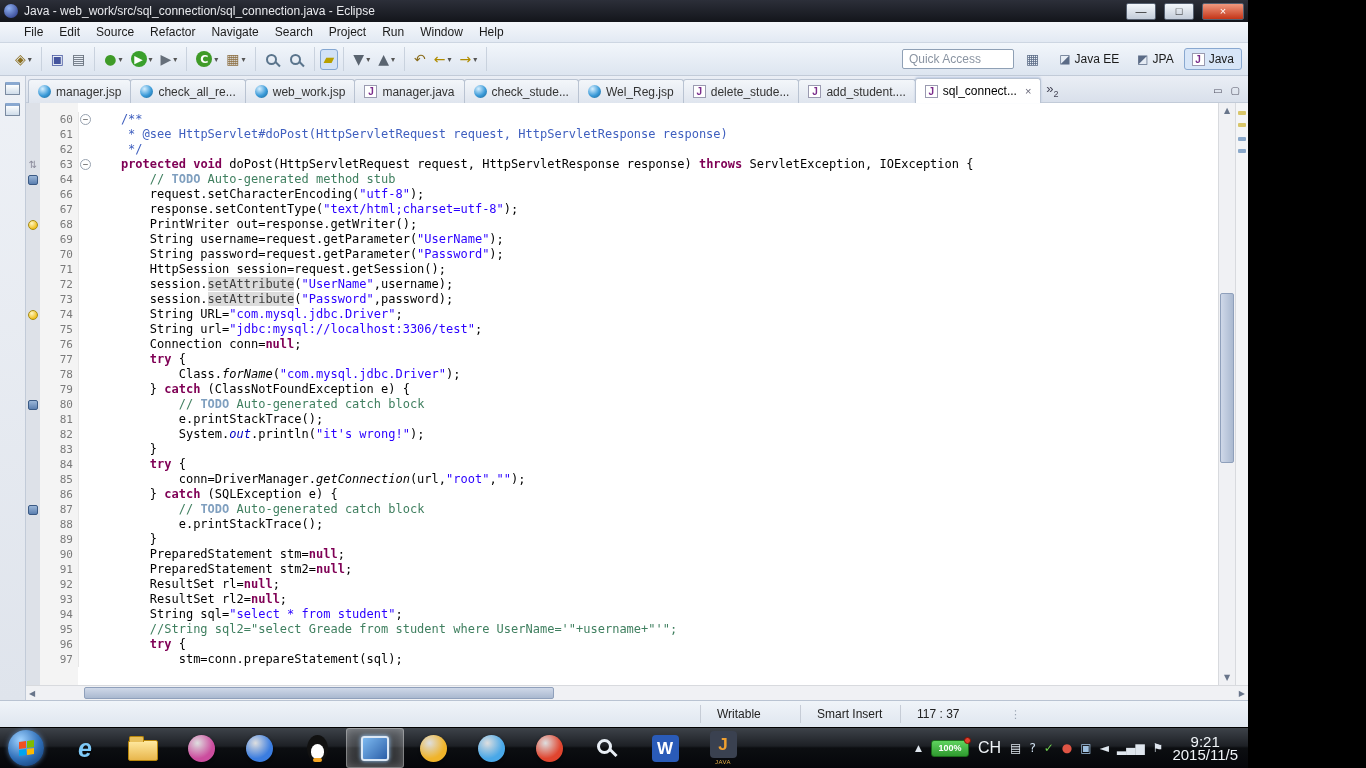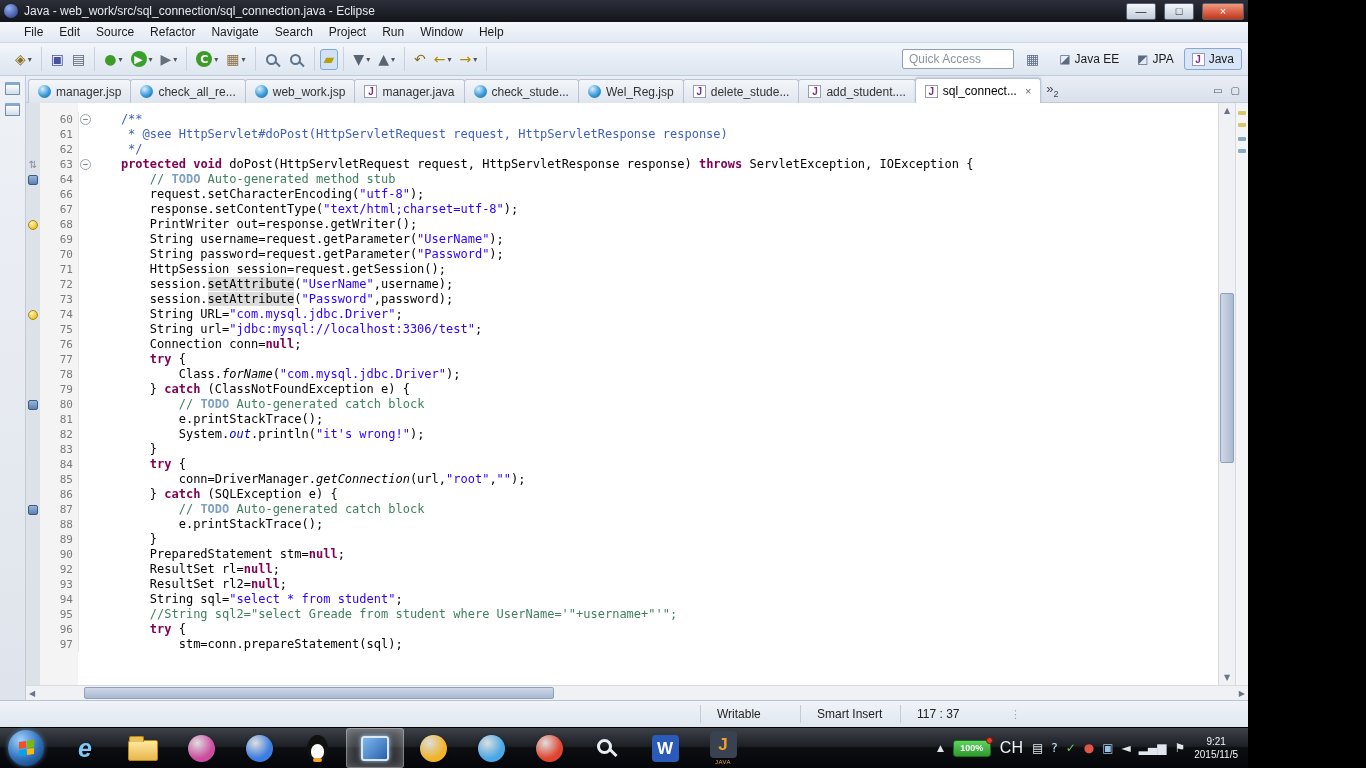--- a/index.html
+++ b/index.html
@@ -67,21 +67,21 @@
 .mk-task{background:linear-gradient(#9ab6d8,#5b7fb0);border:1px solid #3a5a85;border-radius:2px}
 .mk-nav{color:#889;font-size:10px;line-height:10px;width:auto;height:auto;font-family:"DejaVu Sans",sans-serif}
 .tk-kw{color:#7f0055;font-weight:bold}
 .tk-str{color:#2a00ff}
 .tk-com{color:#3f7f5f}
 .tk-jdoc{color:#3f5fbf}
 .tk-jtag{color:#3f5fbf;font-weight:normal}
 .tk-todo{color:#7f9fbf;font-weight:bold}
 .tk-it{font-style:italic;color:#000}
 .tk-sf{color:#0000c0;font-style:italic}
-.tk-occ{background:#dcdcdc;color:#000000}
+.tk-occ{background:#dcdcdc;color:#404040}
 .tk-pl{color:#000}
 
 
 .vscroll{width:17px;background:#f0f1f4;border-left:1px solid #d8dade;position:relative;flex:0 0 auto}
 .sarrow{font-size:8px;color:#68758a;font-family:"DejaVu Sans",sans-serif}
 .vscroll .sarrow{position:absolute;left:0;width:100%;text-align:center}
 .vscroll .top{top:3px}
 .vscroll .bot{bottom:3px}
 .vthumb{position:absolute;left:1px;right:1px;top:190px;height:170px;background:linear-gradient(90deg,#cfd8e8,#aab9d0);border:1px solid #8fa0bb;border-radius:2px}
 .overview-ruler{width:13px;background:#f4f5f7;border-left:1px solid #d8dade;position:relative;flex:0 0 auto}
@@ -122,21 +122,21 @@
 .penguin::before{content:"";position:absolute;left:6px;top:23px;width:9px;height:4px;background:#f5a623;border-radius:2px;z-index:2}
 .screenic{width:28px;height:25px;background:linear-gradient(135deg,#7db9f0,#2b5fa8);border:2px solid #dce8f5;border-radius:3px;display:inline-block;box-shadow:0 0 4px #9cf}
 .magL{width:15px;height:15px;border:3px solid #e8eef5;border-radius:50%;position:relative;display:inline-block;margin:0 6px 4px 0}
 .magL::after{content:"";position:absolute;width:10px;height:3px;background:#e8eef5;transform:rotate(45deg);right:-9px;bottom:-3px}
 .tray{position:absolute;right:6px;top:0;height:100%;display:flex;align-items:center;gap:9px}
 .chevron{color:#dfe6ee;font-size:9px;font-family:"DejaVu Sans",sans-serif}
 .battery{width:38px;height:17px;background:linear-gradient(#5fd35f,#2f9a2f);border:1px solid #1a6a1a;border-radius:3px;color:#fff;font-size:9px;font-weight:bold;display:flex;align-items:center;justify-content:center;position:relative}
 .bdot{position:absolute;right:-3px;top:-4px;width:7px;height:7px;background:#e04030;border-radius:50%;border:1px solid #801000}
 .lang{color:#f0f4f8;font-size:16px}
 .tray-ic{font-size:12px;line-height:1;font-family:"DejaVu Sans",sans-serif}
-.clock{color:#f0f4f8;font-size:10px;text-align:center;line-height:13px;padding-right:4px}
+.clock{color:#f0f4f8;font-size:15px;text-align:center;line-height:13px;padding-right:4px}
 </style>
 </head>
 <body>
 
 <div class="window">
 
   <div class="titlebar">
     <span class="app-icon"></span>
     <span class="title-text">Java - web_work/src/sql_connection/sql_connection.java - Eclipse</span>
     <span class="wbtn">—</span>
@@ -499,20 +499,26 @@
               <span class="ann"></span>
               <span class="ln">89</span>
               <span class="fcol"></span>
               <span class="codetext"><span class="tk-pl">        }</span></span>
             </div>
             <div class="cl">
               <span class="ann"></span>
               <span class="ln">90</span>
               <span class="fcol"></span>
               <span class="codetext"><span class="tk-pl">        PreparedStatement stm=</span><span class="tk-kw">null</span><span class="tk-pl">;</span></span>
+            </div>
+            <div class="cl">
+              <span class="ann"></span>
+              <span class="ln">91</span>
+              <span class="fcol"></span>
+              <span class="codetext"><span class="tk-pl">        PreparedStatement stm2=</span><span class="tk-kw">null</span><span class="tk-pl">;</span></span>
             </div>
             <div class="cl">
               <span class="ann"></span>
               <span class="ln">92</span>
               <span class="fcol"></span>
               <span class="codetext"><span class="tk-pl">        ResultSet rl=</span><span class="tk-kw">null</span><span class="tk-pl">;</span></span>
             </div>
             <div class="cl">
               <span class="ann"></span>
               <span class="ln">93</span>

